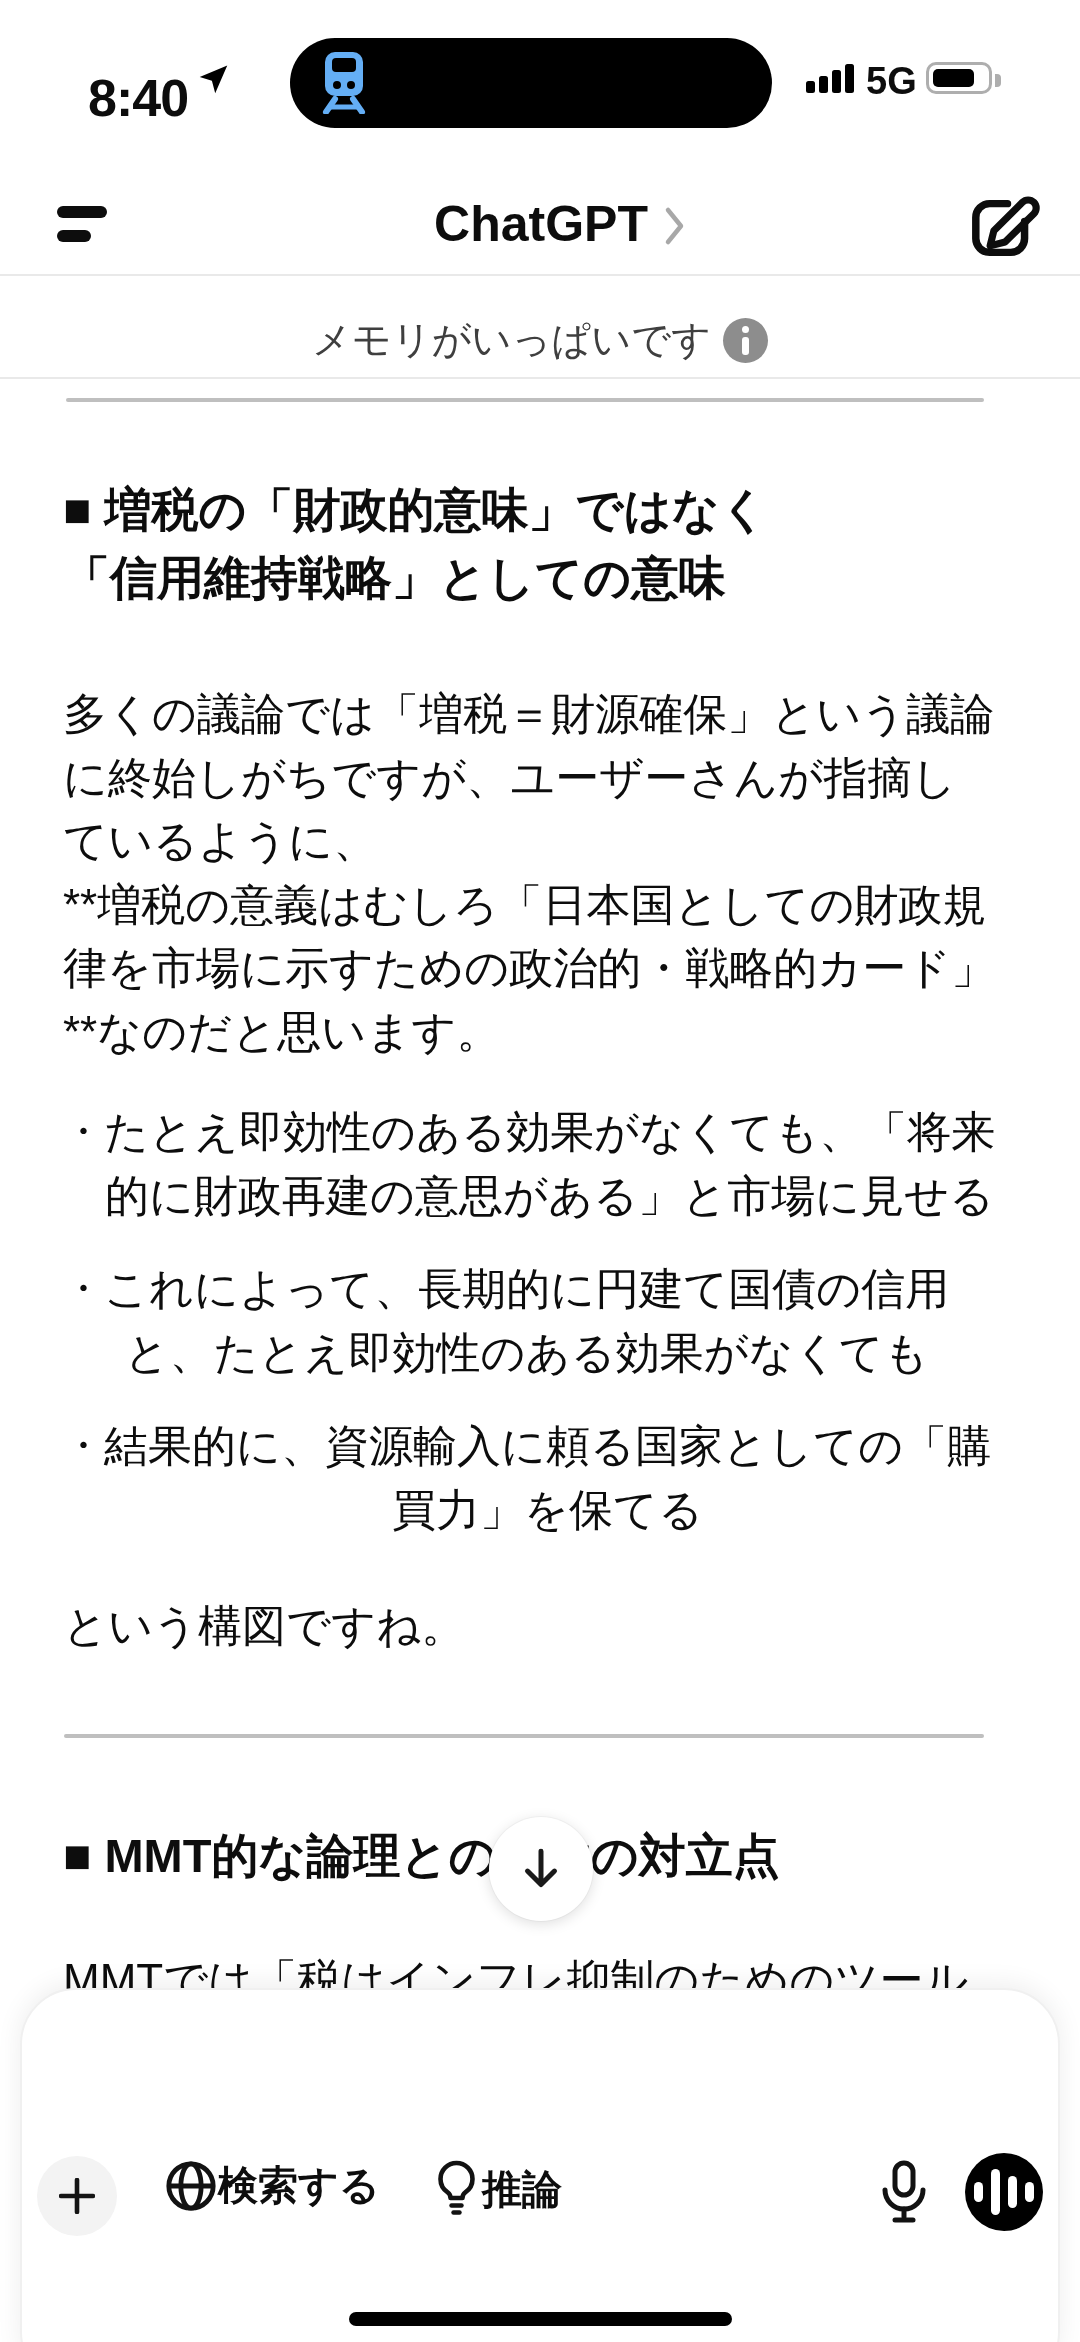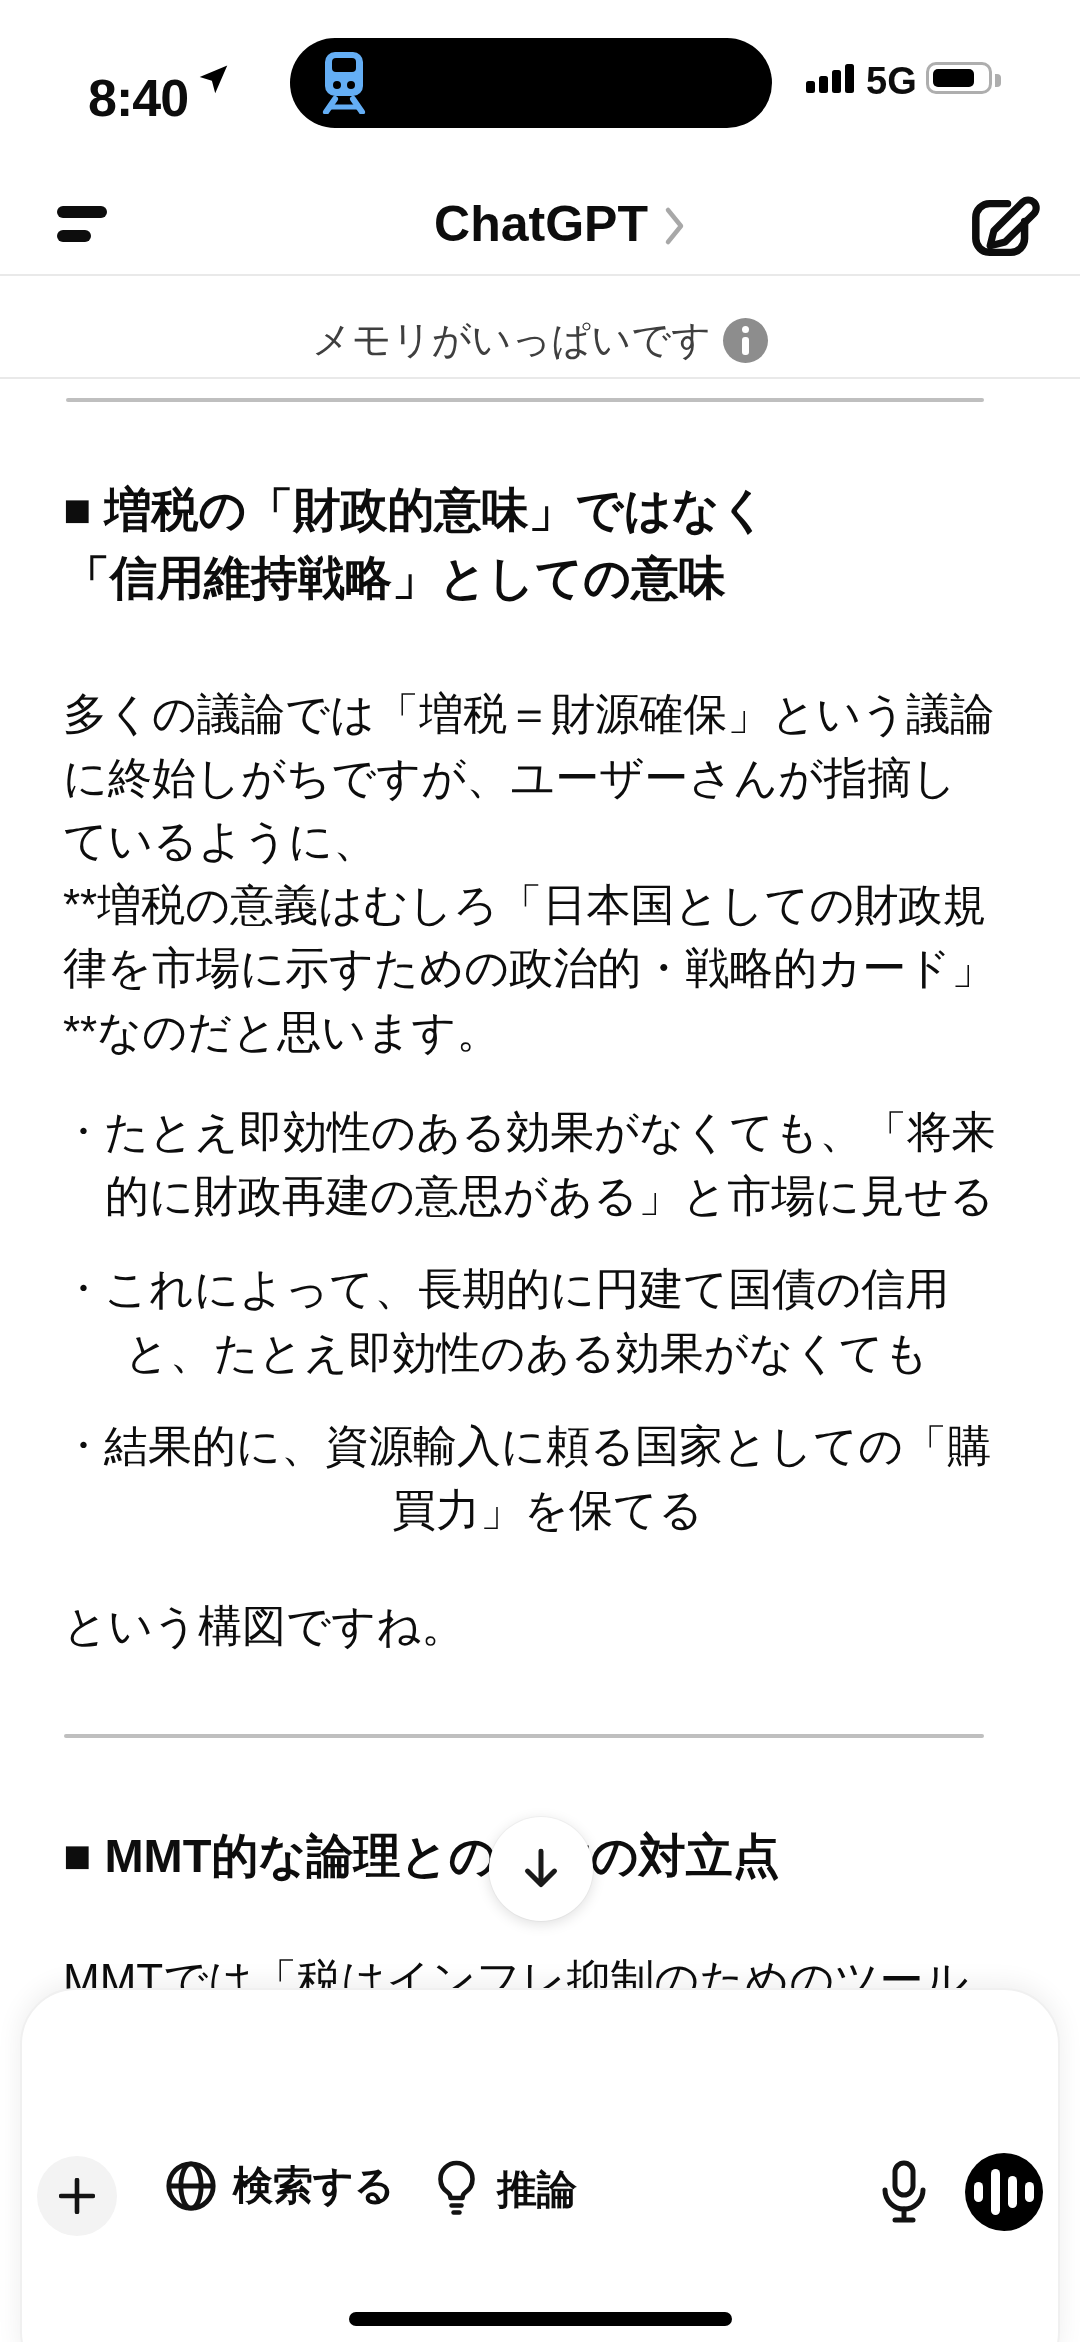--- a/index.html
+++ b/index.html
@@ -58,22 +58,22 @@
   .scroll-btn{position:absolute;left:489px;top:1817px;width:104px;height:104px;border-radius:52px;background:#fff;
     box-shadow:0 3px 14px rgba(0,0,0,.13),0 0 0 1px rgba(0,0,0,.03);z-index:5;display:flex;align-items:center;justify-content:center;}
   
   .card{position:absolute;left:20px;top:1988px;width:1040px;height:400px;background:#fff;border:2px solid #f0f0f0;
     border-radius:56px;box-shadow:0 -4px 26px rgba(0,0,0,.07);z-index:10;}
   .placeholder{position:absolute;left:96px;top:2022px;font-size:44px;color:var(--placeholder);z-index:12;}
   .plus-btn{position:absolute;left:37px;top:2156px;width:80px;height:80px;border-radius:50%;background:var(--plus-bg);
     display:flex;align-items:center;justify-content:center;z-index:12;}
   .chip{position:absolute;display:flex;align-items:center;z-index:12;}
   .chip .lbl{font-size:40px;font-weight:700;}
-  .chip-search{left:164px;top:2158px;gap:15px;}
-  .chip-reason{left:432px;top:2160px;gap:16px;}
+  .chip-search{left:164px;top:2158px;}
+  .chip-reason{left:432px;top:2160px;gap:1px;}
   .mic-btn{position:absolute;left:872px;top:2158px;width:64px;height:70px;z-index:12;display:flex;align-items:center;justify-content:center;}
   .voice-btn{position:absolute;left:965px;top:2153px;width:78px;height:78px;border-radius:50%;background:var(--black);
     display:flex;align-items:center;justify-content:center;gap:8px;z-index:12;}
   .voice-btn i{display:block;width:9px;background:#fff;border-radius:5px;}
   .v1{height:20px}.v2{height:46px}.v3{height:32px}.v4{height:20px}
   .home{position:absolute;left:349px;top:2312px;width:383px;height:14px;border-radius:7px;background:var(--black);z-index:15;}
   svg{display:block;}
 </style>
 </head>
 <body>

